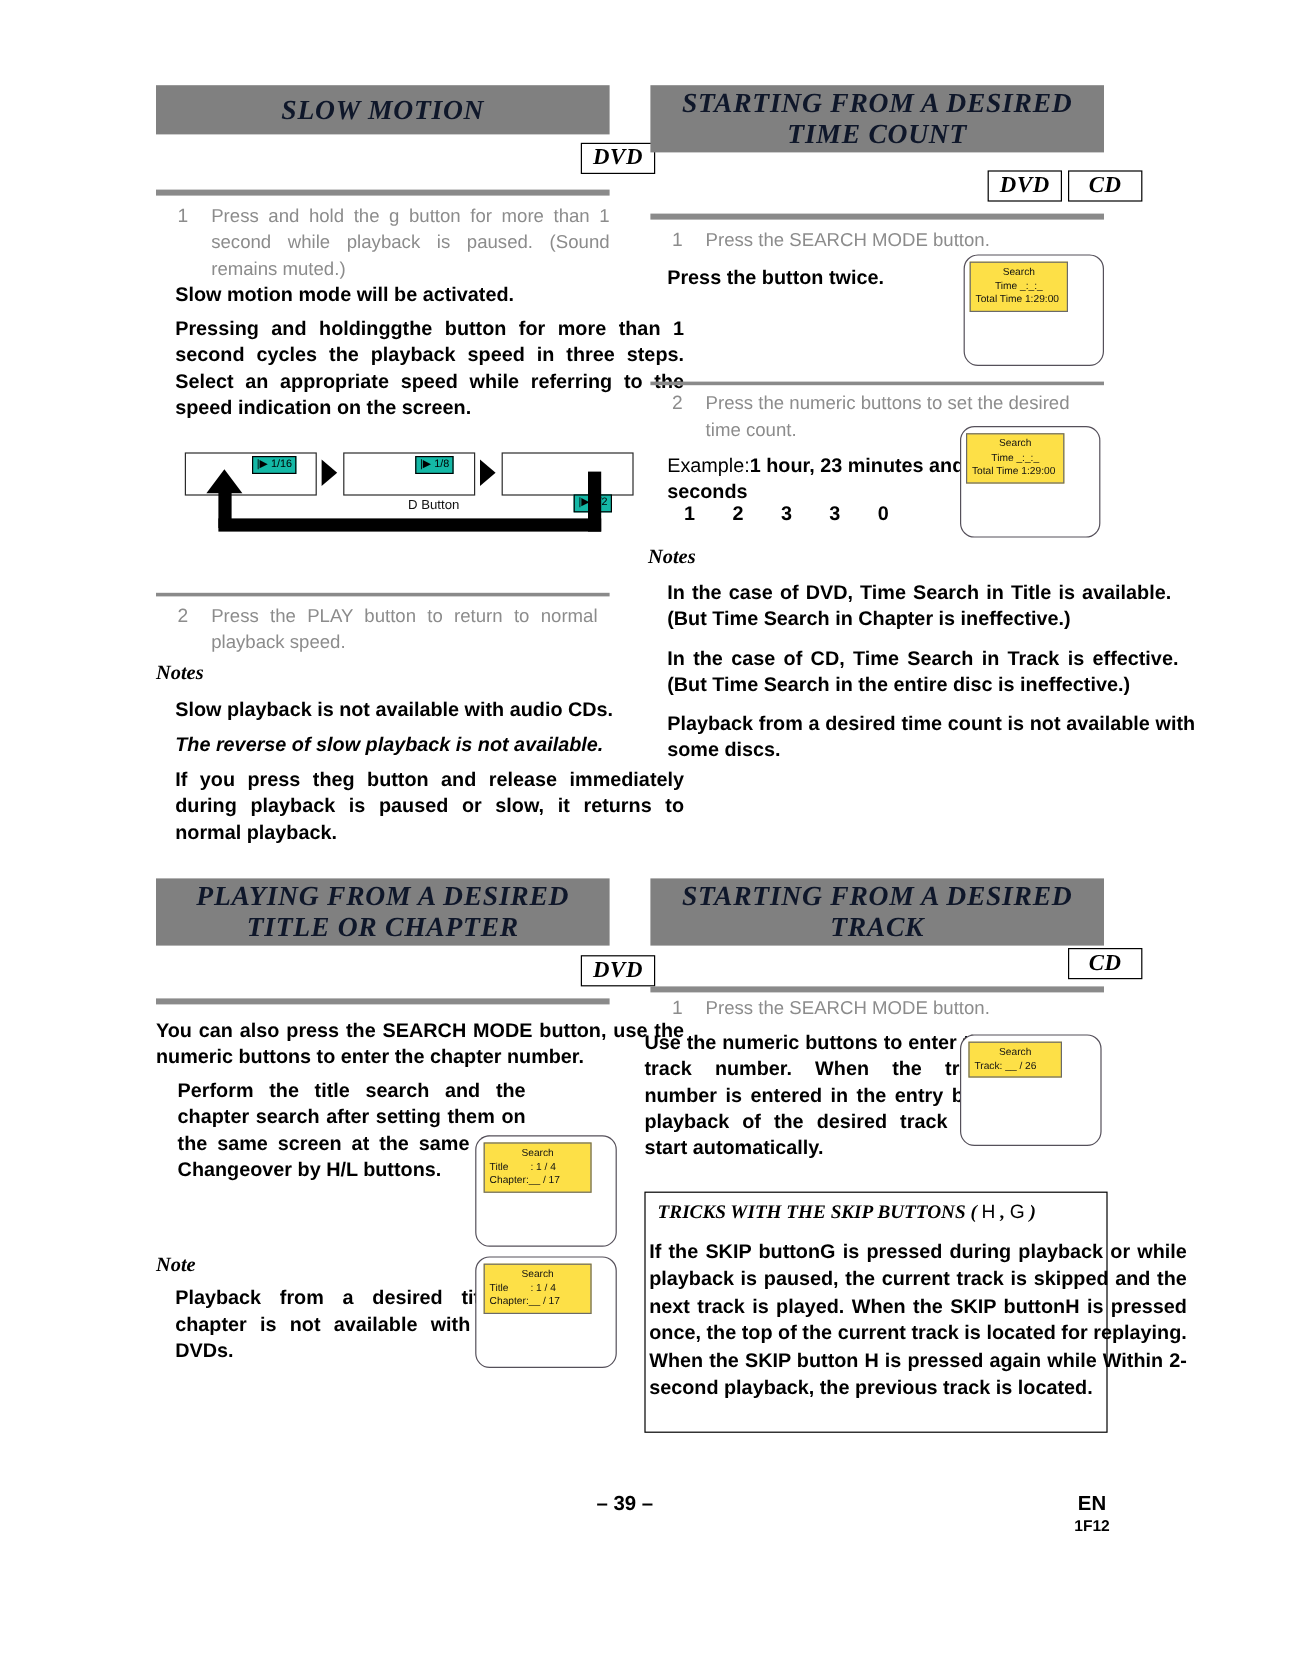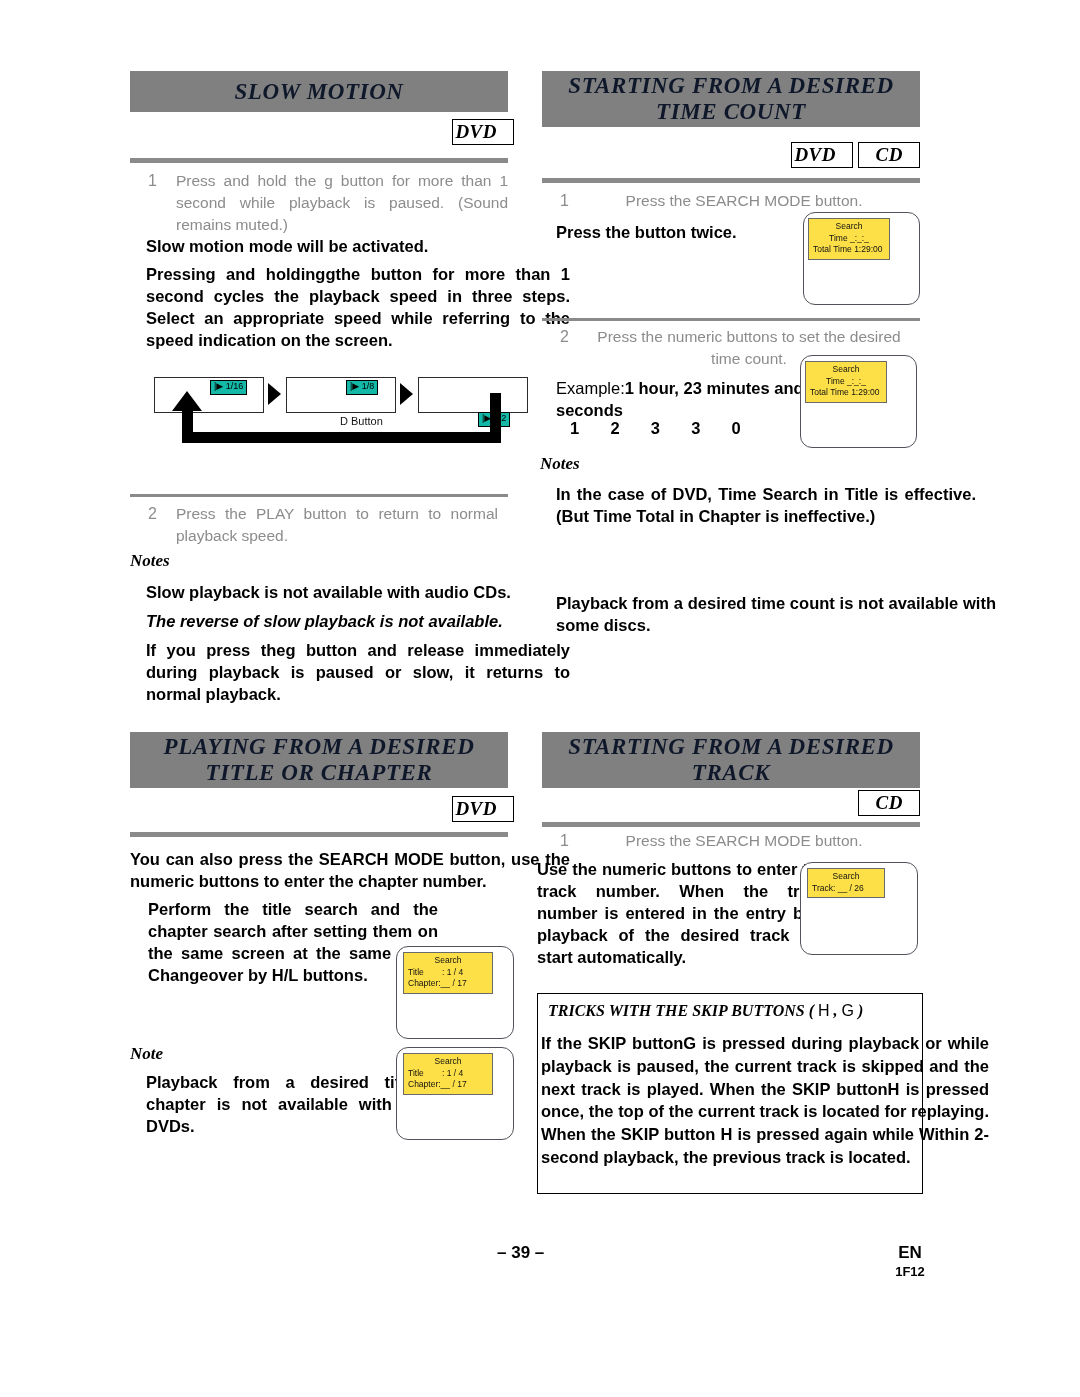--- a/index.html
+++ b/index.html
@@ -43,25 +43,26 @@
   }
   .sect-bar .l2 { display: block; }
 
   
   .badge {
     border: 1.6px solid #000;
     font-family: "Liberation Serif", serif;
     font-style: italic;
     font-weight: bold;
     font-size: 19px;
-    text-align: right;
-    padding: 1px 16px 3px 0;
+    text-align: center;
+    padding: 1px 0 3px 0;
     background: #fff;
     box-sizing: border-box;
     letter-spacing: 0.5px;
+    margin-left: 32px;
   }
 
   
   .rule-gray {
     background: #8a8a8a;
     height: 5px;
   }
   .rule-thin {
     background: #8a8a8a;
     height: 3px;
@@ -76,21 +77,20 @@
   .step-num {
     position: absolute;
     left: 0;
     top: 0;
     font-size: 16px;
     color: #8c8c8c;
   }
   .step-body {
     margin-left: 28px;
     display: block;
-    text-align: center;
   }
   .just { text-align: justify; text-align-last: left; }
 
   
   .bold {
     font-weight: bold;
     font-size: 16.5px;
     line-height: 1.34;
   }
   .bold-j { font-weight: bold; font-size: 16.5px; line-height: 1.34; text-align: justify; text-align-last: left; }
@@ -314,21 +314,22 @@
       </span>
       <span class="row">
         <span>Total Time</span>
         <span>1:29:00</span>
       </span>
     </div>
   </div>
 
   <div class="abs notes-h" style="left:540px; top:454px;">Notes</div>
 
-  <div class="abs bold-j" style="left:556px; top:483px; width:420px;">In the case of DVD, Time Search in Title is effective. (But Time Total in Chapter is ineffective.)</div>
+  <div class="abs bold-j" style="left:556px; top:483px; width:420px;">In the case of DVD, Time Search in Title is available. (But Time Search in Chapter is ineffective.)</div>
+  <div class="abs bold-j" style="left:556px; top:538px; width:426px;">In the case of CD, Time Search in Track is effective. (But Time Search in the entire disc is ineffective.)</div>
   <div class="abs bold-j" style="left:556px; top:592px; width:440px;">Playback from a desired time count is not available with some discs.</div>
 
   <div class="abs sect-bar" style="left:130px; top:732px; width:378px; height:56px;">
     <span class="l1">PLAYING FROM A DESIRED</span>
     <span class="l2">TITLE OR CHAPTER</span>
   </div>
 
   <div class="abs badge" style="left:452px; top:796px; width:62px; height:26px;">DVD</div>
 
   <div class="abs rule-gray" style="left:130px; top:832px; width:378px;"></div>

